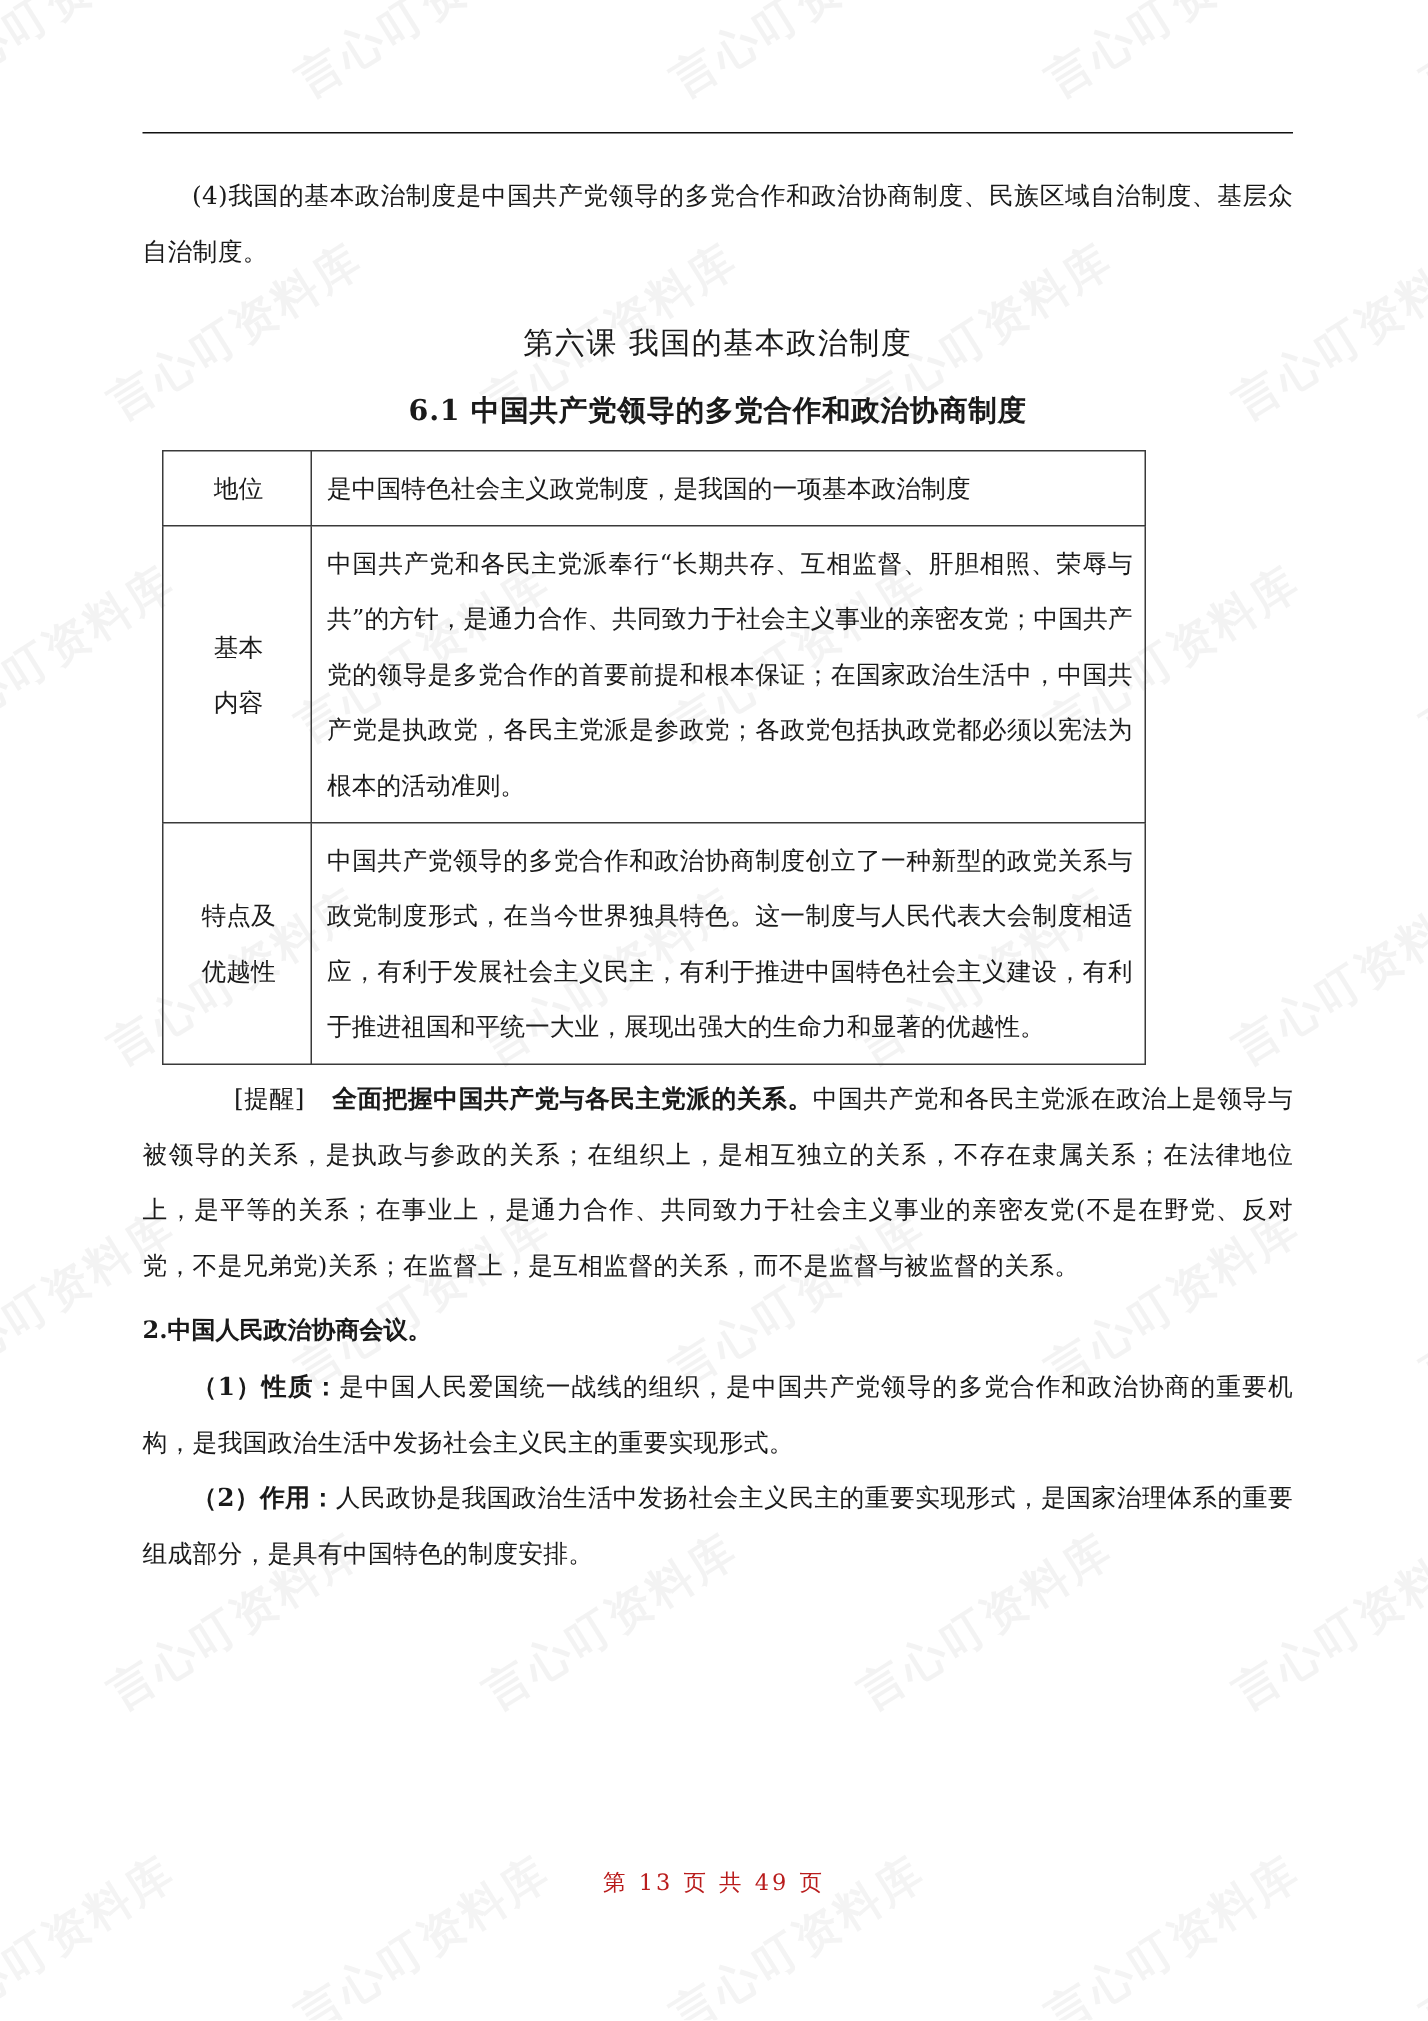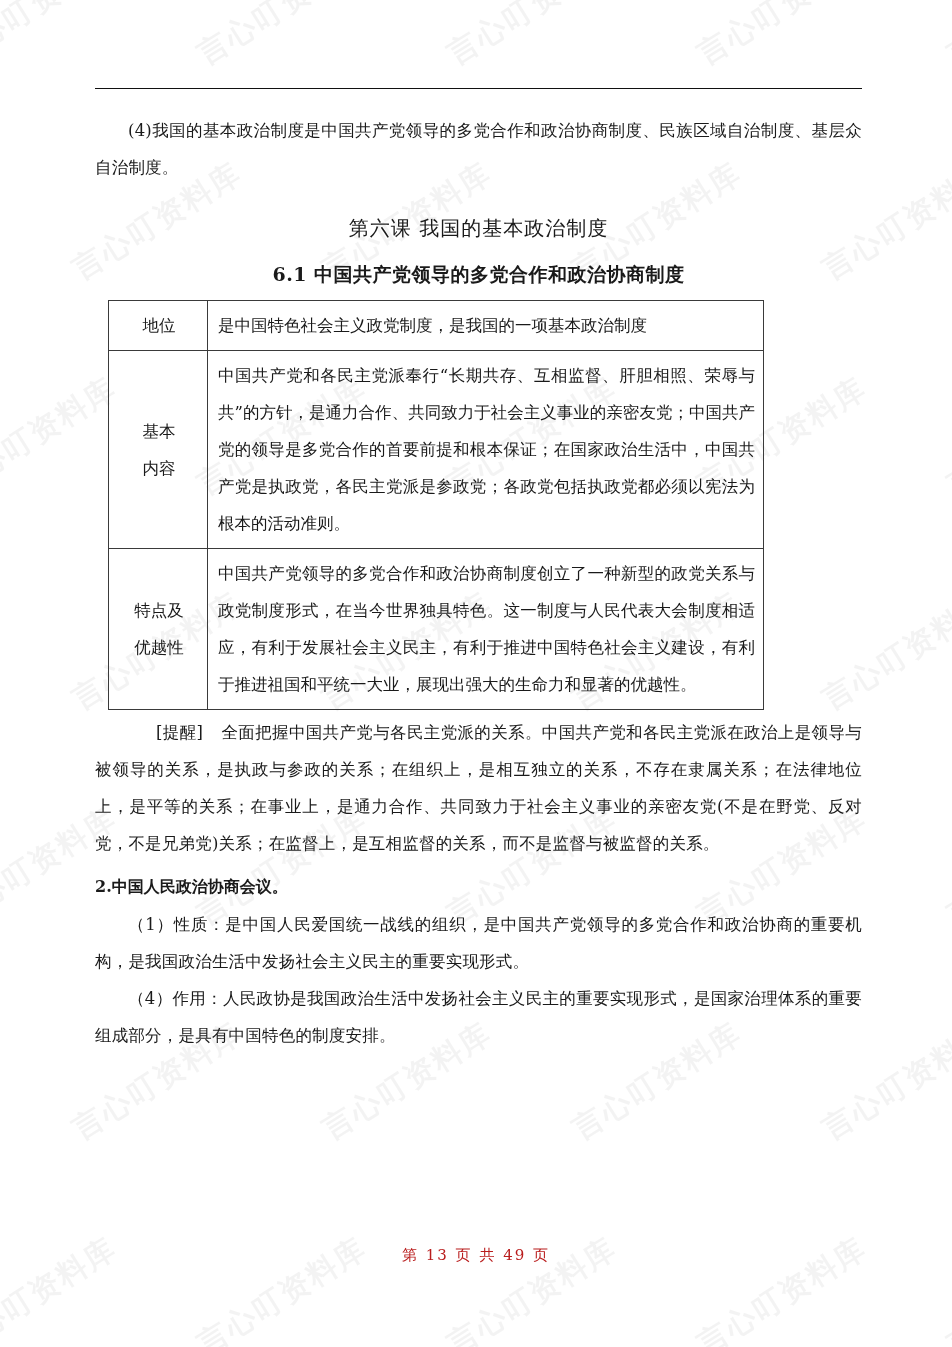--- a/index.html
+++ b/index.html
@@ -113,21 +113,21 @@
     width: 80px;
     text-align: center;
     padding: 6px 4px;
   }
   td.kb-label .lbl-line { display: block; }
   td.kb-body {
     text-align: justify;
     text-justify: inter-ideograph;
   }
 
-  .bold { font-weight: 400; }
+  .bold { font-weight: 700; }
 
   .tip-lead {
     font-weight: 400;
     margin-left: 28px;
   }
   .tip-gap { display: inline-block; width: 1.1em; }
 
   
   .footer {
     position: absolute;
@@ -222,21 +222,21 @@
         <span class="tip-lead">[提醒]</span><span class="tip-gap"></span><span class="bold">全面把握中国共产党与各民主党派的关系。</span><span>中国共产党和各民主党派在政治上是领导与被领导的关系，是执政与参政的关系；在组织上，是相互独立的关系，不存在隶属关系；在法律地位上，是平等的关系；在事业上，是通力合作、共同致力于社会主义事业的亲密友党(不是在野党、反对党，不是兄弟党)关系；在监督上，是互相监督的关系，而不是监督与被监督的关系。</span>
       </p>
 
       <div class="h-num">2.中国人民政治协商会议。</div>
 
       <p class="para indent2">
         <span class="bold">（1）性质：</span><span>是中国人民爱国统一战线的组织，是中国共产党领导的多党合作和政治协商的重要机构，是我国政治生活中发扬社会主义民主的重要实现形式。</span>
       </p>
 
       <p class="para indent2">
-        <span class="bold">（4）作用：</span><span>人民政协是我国政治生活中发扬社会主义民主的重要实现形式，是国家治理体系的重要组成部分，是具有中国特色的制度安排。</span>
+        <span class="bold">（2）作用：</span><span>人民政协是我国政治生活中发扬社会主义民主的重要实现形式，是国家治理体系的重要组成部分，是具有中国特色的制度安排。</span>
       </p>
 
 
 
     </div>
 
     <div class="footer">第 13 页 共 49 页</div>
 
   </div>
 </div>

